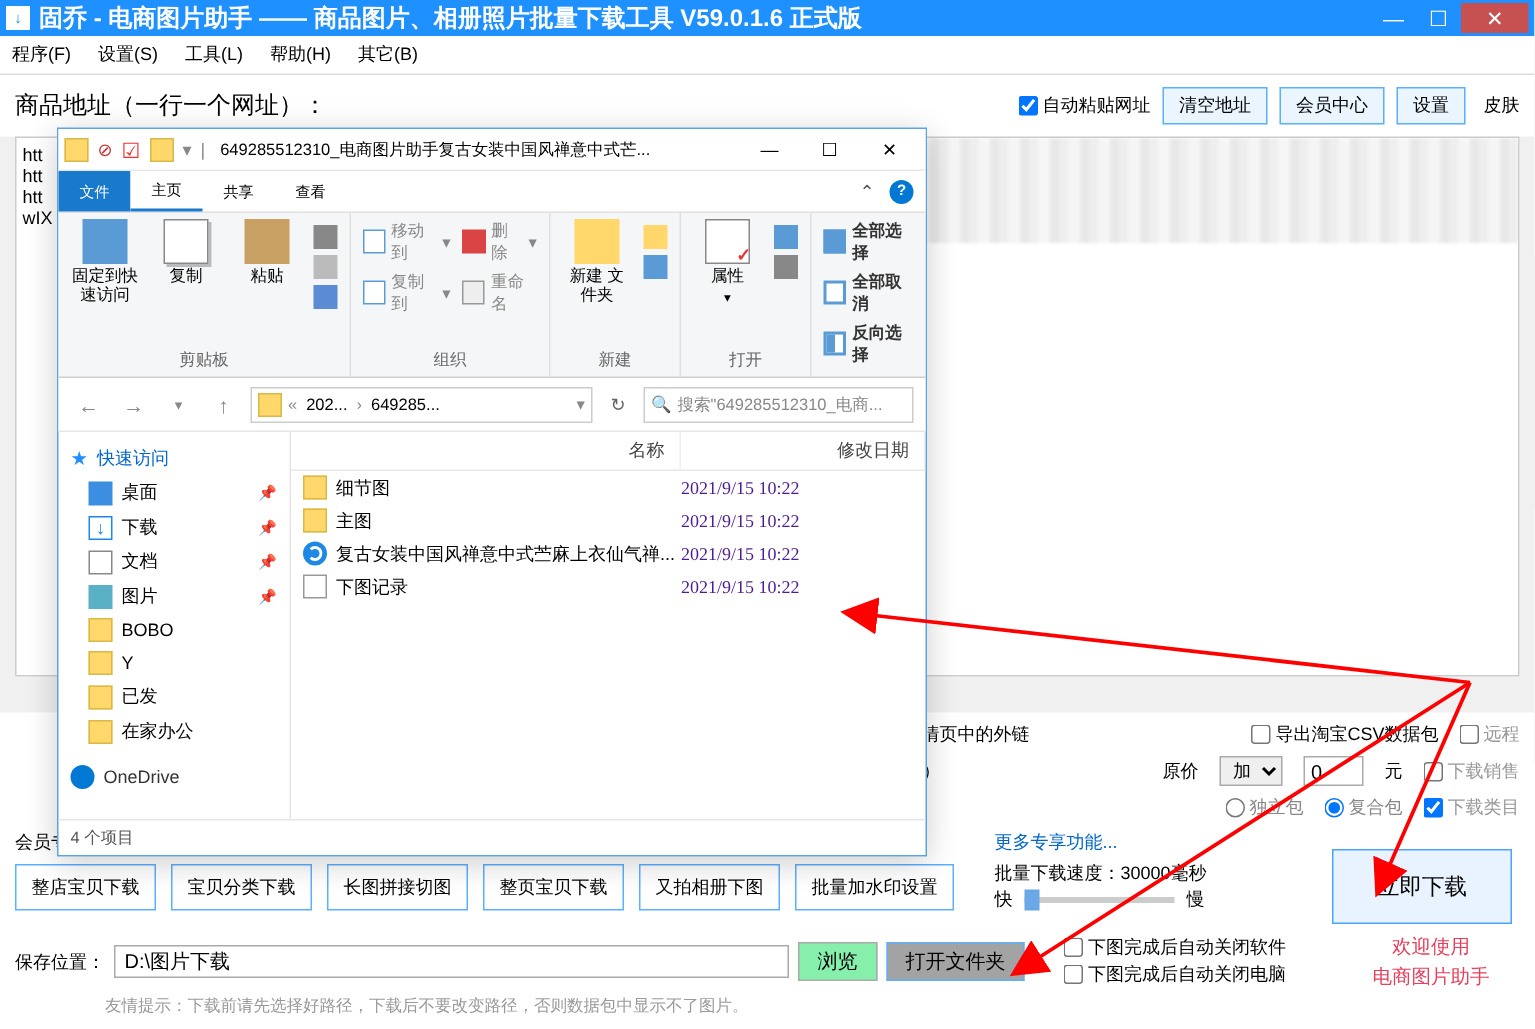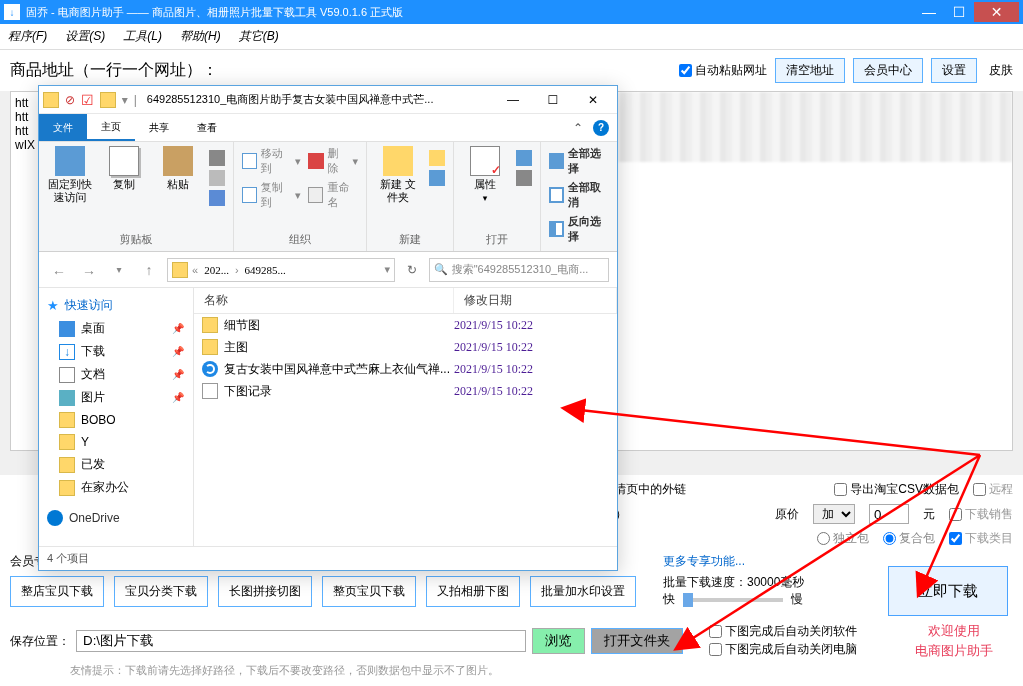--- a/index.html
+++ b/index.html
@@ -2,26 +2,26 @@
 <html><head>
 <meta charset="utf-8">
 <style>
 * { margin: 0; padding: 0; box-sizing: border-box; font-family: "Microsoft YaHei", sans-serif; }
 body { background: #f0f0f0; width: 1023px; height: 686px; position: relative; overflow: hidden; font-size: 12px; }
 
 
 .main-window { width: 100%; height: 100%; display: flex; flex-direction: column; }
 .main-titlebar { background: #1e90ff; height: 24px; display: flex; align-items: center; padding: 0 4px; color: #fff; }
 .main-title-icon { width: 16px; height: 16px; background: #fff; margin-right: 6px; display: inline-flex; align-items: center; justify-content: center; color: #1e90ff; font-weight: bold; font-size: 10px; }
-.main-title-text { flex: 1; font-size: 11px; }
+.main-title-text { flex: 1; font-size: 16px; font-weight: bold; }
 .win-btns { display: flex; }
 .win-btn { width: 30px; height: 20px; display: flex; align-items: center; justify-content: center; color: #fff; font-size: 14px; }
 .win-btn.close { background: #c75050; width: 45px; }
 
-.menubar { background: #fff; height: 26px; display: flex; align-items: center; padding: 0 8px; gap: 18px; border-bottom: 1px solid #ddd; font-style: italic; }
+.menubar { background: #fff; height: 26px; display: flex; align-items: center; padding: 0 8px; gap: 18px; border-bottom: 1px solid #ddd; }
 .menuitem { font-size: 12px; }
 
 .topbar { background: #fff; padding: 8px 10px; display: flex; align-items: center; gap: 8px; }
 .topbar-label { font-size: 16px; font-family: SimSun, serif; }
 .topbar-spacer { flex: 1; }
 .topbar-chk { display: flex; align-items: center; gap: 3px; }
 .topbar-btn { border: 1px solid #5bb0ff; background: #eaf5ff; padding: 3px 10px; font-size: 12px; color: #000; }
 .topbar-link { color: #000; margin-left: 4px; }
 
 .urlbox { background: #fff; margin: 0 10px; border: 1px solid #ccc; height: 360px; padding: 4px; font-family: monospace; font-size: 12px; position: relative; overflow: hidden; }
@@ -89,40 +89,40 @@
 .ico-chk { background:#fff; border:2px solid #5b9bd5; }
 .ico-chk.f { background:#5b9bd5; }
 .ico-x { background:#da4444; }
 .ico-ren { background:#eee; border:1px solid #999; }
 .ico-arr { background:#fff; border:1px solid #5b9bd5; }
 
 .addrbar { height: 36px; display: flex; align-items: center; gap: 6px; padding: 0 8px; background: #fff; border-bottom: 1px solid #e5e5e5; }
 .navbtn { width: 24px; height: 24px; display: flex; align-items: center; justify-content: center; color: #888; font-size: 14px; }
 .addr { flex: 1; border: 1px solid #ccc; height: 24px; display: flex; align-items: center; padding: 0 4px; gap: 4px; font-size: 11px; }
 .addr .sep { color: #888; }
-.addr .crumb { padding: 0 2px; font-family: Liberation Serif, serif; }
+.addr .crumb { padding: 0 2px; }
 .refresh { color: #666; padding: 0 6px; }
 .search { width: 180px; border: 1px solid #ccc; height: 24px; display: flex; align-items: center; padding: 0 4px; font-size: 11px; color: #888; }
 
 .exp-body { flex: 1; display: flex; overflow: hidden; }
 .nav-pane { width: 155px; border-right: 1px solid #e5e5e5; padding: 6px 0; overflow-y: auto; }
 .nav-item { display: flex; align-items: center; gap: 6px; padding: 3px 8px 3px 20px; font-size: 12px; }
 .nav-item.hdr { font-weight: normal; color: #0066cc; padding-left: 8px; }
 .nav-item.hdr .star { color: #1e90ff; font-size: 13px; }
 .nav-ico { width: 16px; height: 16px; display: inline-block; }
 .ni-desktop { background: #3b8ee0; }
 .ni-down { background: #fff; border: 1px solid #1e88e5; color:#1e88e5; display:flex;align-items:center;justify-content:center;font-size:12px;}
 .ni-doc { background: #fff; border: 1px solid #888; }
 .ni-pic { background: #5ab0c4; }
 .ni-fold { background: #ffd76a; border: 1px solid #d9b84a; }
 .ni-cloud { background: #0078d4; border-radius: 50%; }
 .pin-i { color:#888; margin-left:auto; font-size:10px; }
 
 .file-list { flex: 1; display: flex; flex-direction: column; }
-.fl-header { display: flex; height: 26px; border-bottom: 1px solid #e8e8e8; font-size: 12px; color: #444; }
+.fl-header { display: flex; height: 26px; border-bottom: 1px solid #e8e8e8; font-size: 12px; color: #444; text-align: right; }
 .fl-header .col { padding: 4px 10px; border-right: 1px solid #eee; }
 .col1 { width: 260px; }
 .col2 { flex: 1; }
 .fl-rows { flex: 1; }
 .fl-row { display: flex; align-items: center; height: 22px; font-size: 12px; padding: 0 2px; }
 .fl-row .c1 { width: 258px; display: flex; align-items: center; gap: 6px; padding-left: 6px; }
 .fl-row .c2 { color: #4c1d95; font-family: Liberation Serif, serif; }
 .fi-fold { width:16px; height:16px; background:#ffd76a; border:1px solid #d9b84a; }
 .fi-ie { width:16px; height:16px; background:#1e88e5; border-radius:50%; position:relative; }
 .fi-ie::after { content:""; position:absolute; inset:3px; border:2px solid #fff; border-radius:50%; border-left-color:transparent; }

